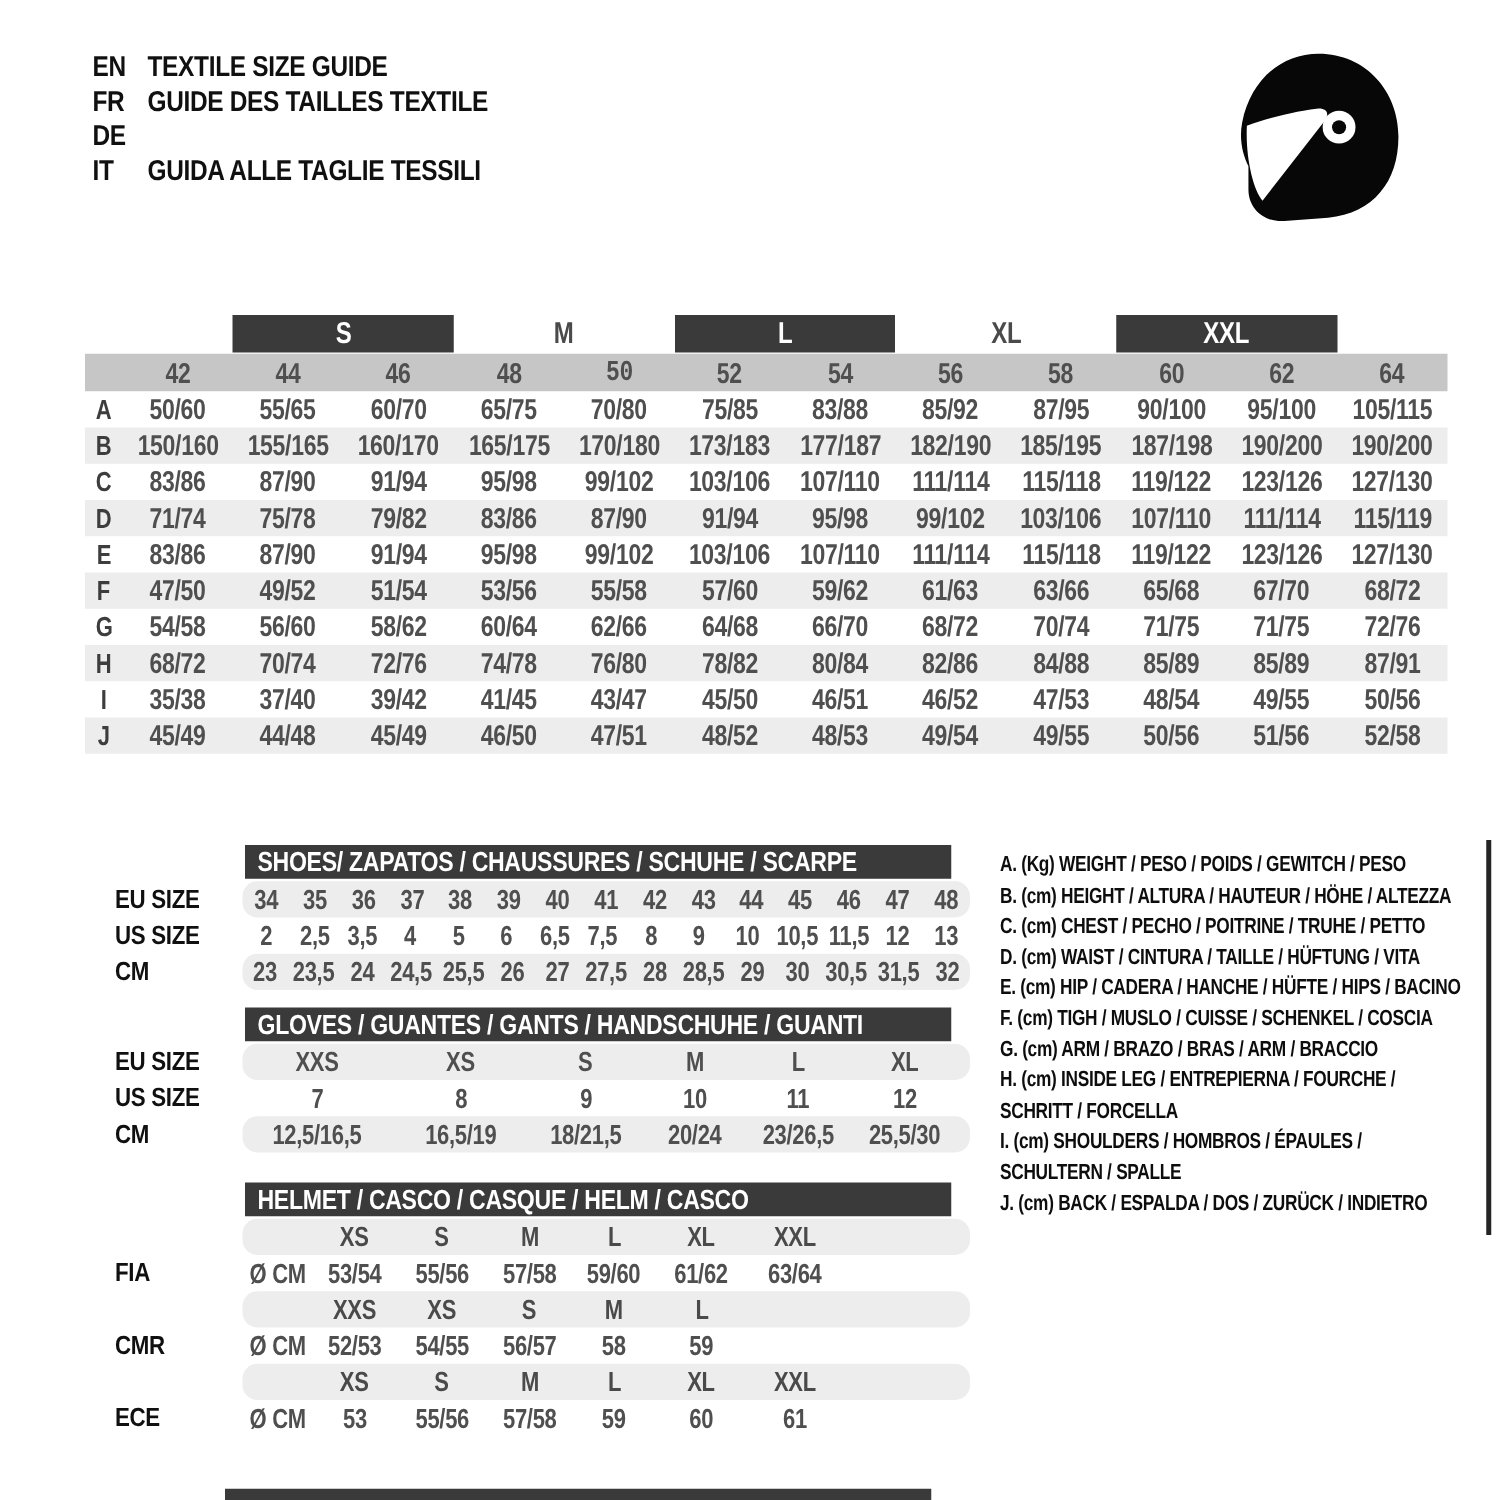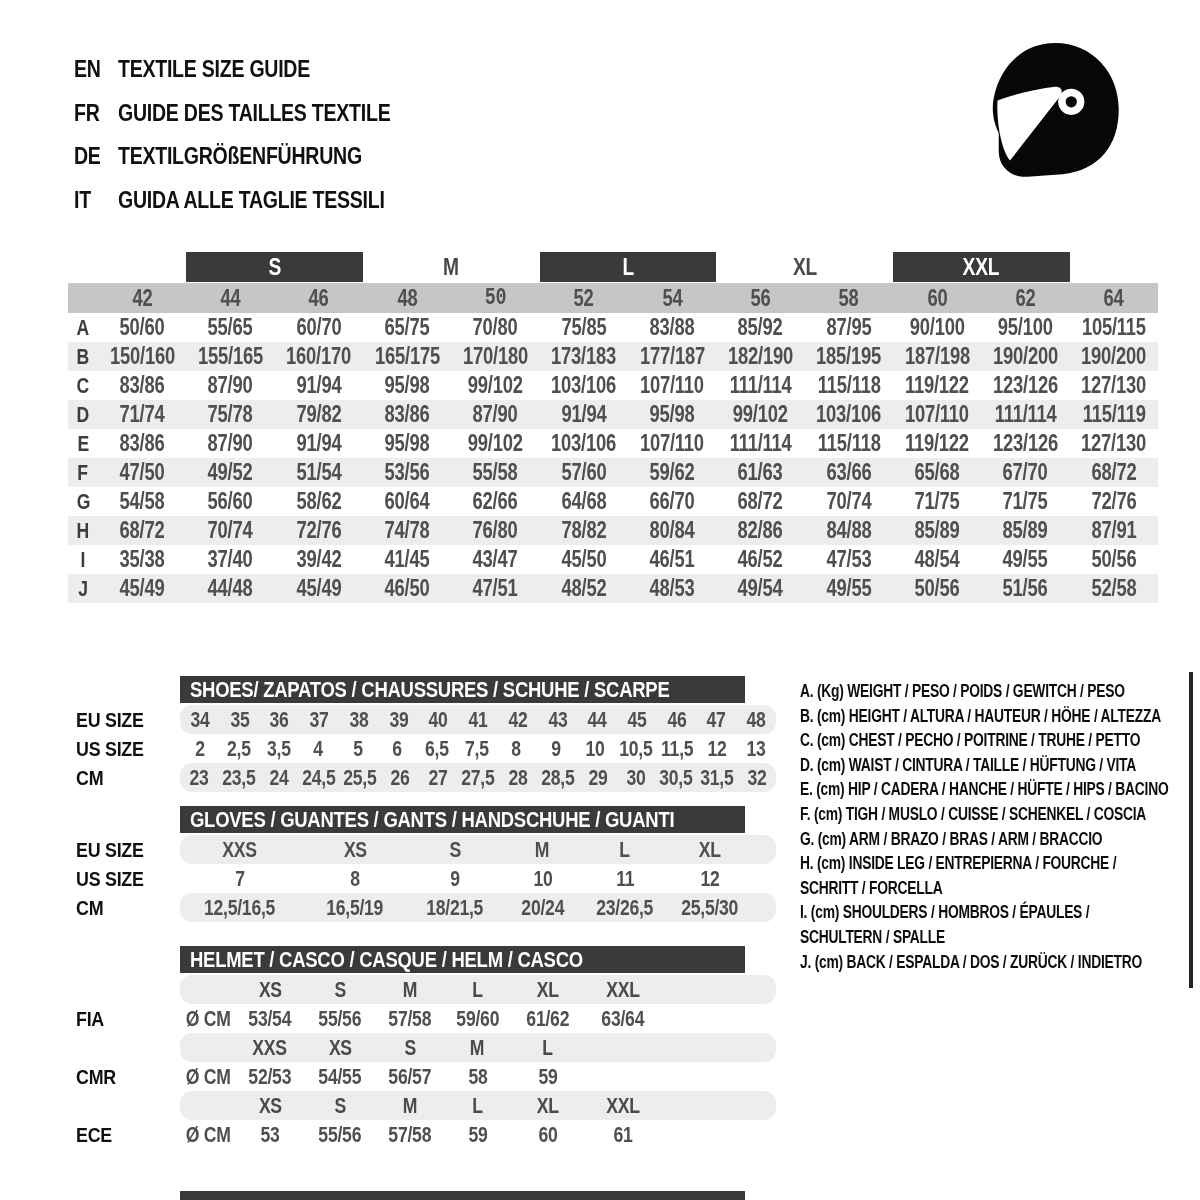--- a/index.html
+++ b/index.html
@@ -9,41 +9,41 @@
   html,body{margin:0;padding:0;}
   body{
     width:1200px;height:1200px;position:relative;background:#fff;
     font-family:"Liberation Sans","DejaVu Sans",sans-serif;font-weight:700;
     color:var(--val);overflow:hidden;letter-spacing:-0.3px;
   }
   .sqz{display:inline-block;transform:scaleX(.8);transform-origin:center;white-space:nowrap;}
 
   
   .title-block{position:absolute;left:74px;top:40px;color:var(--lbl);font-size:23px;line-height:27.5px;}
-  .title-line{display:flex;margin-top:16px;}
+  .title-line{display:flex;}
   .title-line .code{width:44px;}
   .title-line .code .sqz,.title-line .ttl .sqz{transform:scaleX(.85);transform-origin:left center;}
 
   
   .helmet-icon{position:absolute;left:980px;top:34px;width:150px;height:158px;}
 
   
   .main-table{position:absolute;left:68px;top:252px;width:1090px;}
   .mt-row{display:grid;grid-template-columns:30px repeat(12,1fr);align-items:center;height:29px;text-align:center;}
   .mt-head{height:30px;margin-bottom:1px;}
   .mt-nums{height:30px;background:var(--band);}
   .mt-row.stripe{background:var(--stripe);}
   .dark-box{background:var(--dark);color:#fff;height:30px;display:flex;align-items:center;justify-content:center;font-size:24px;}
   .mt-group{font-size:24px;color:#4a4a4a;display:flex;align-items:center;justify-content:center;}
   .mt-letter{font-size:22px;color:#3d3d3d;}
   .mt-val,.mt-num{font-size:23px;color:var(--val);}
 
   
   .sub{position:absolute;left:76px;width:700px;}
-  .sub-row{display:flex;height:29px;align-items:center;}
+  .sub-row{display:flex;height:29px;align-items:center;margin-left:16px;}
   .sub-row.titlerow{height:27px;margin-bottom:2px;}
   .sub-label{width:104px;font-size:21px;color:var(--lbl);}
   .sub-label .sqz{transform:scaleX(.85);transform-origin:left center;}
   .band{width:596px;height:100%;display:grid;align-items:center;text-align:center;border-radius:12px;}
   .band.striped{background:var(--stripe);}
   .titlebar{width:565px;height:27px;background:var(--dark);color:#fff;display:flex;align-items:center;padding-left:10px;box-sizing:border-box;font-size:22px;}
   .titlebar .sqz{transform:scaleX(.84);transform-origin:left center;}
   .shoes-grid{grid-template-columns:repeat(15,1fr);}
   .gloves-grid{grid-template-columns:120px 110px 90px 85px 80px 90px;}
   .helmet-grid{grid-template-columns:55px 70px 70px 70px 65px 75px 75px;}
@@ -69,21 +69,20 @@
     <div class="title-line">
       <div class="code"><span class="sqz">EN</span></div>
       <div class="ttl"><span class="sqz">TEXTILE SIZE GUIDE</span></div>
     </div>
     <div class="title-line">
       <div class="code"><span class="sqz">FR</span></div>
       <div class="ttl"><span class="sqz">GUIDE DES TAILLES TEXTILE</span></div>
     </div>
     <div class="title-line">
       <div class="code"><span class="sqz">DE</span></div>
-      <div class="ttl"><span class="sqz">TEXTILGRÖßENFÜHRUNG</span></div>
     </div>
     <div class="title-line">
       <div class="code"><span class="sqz">IT</span></div>
       <div class="ttl"><span class="sqz">GUIDA ALLE TAGLIE TESSILI</span></div>
     </div>
   </div>
 
 <div class="helmet-icon">
   <svg viewBox="0 0 120 124" width="150" height="158">
     <path d="M60 6 C90 6 111 30 111 59 C111 88 95 108 66 111 L38 113 C25 114 15 105 15 93 L15 78 C11 70 9 60 11 50 C16 24 35 6 60 6 Z" fill="#070707"></path>

